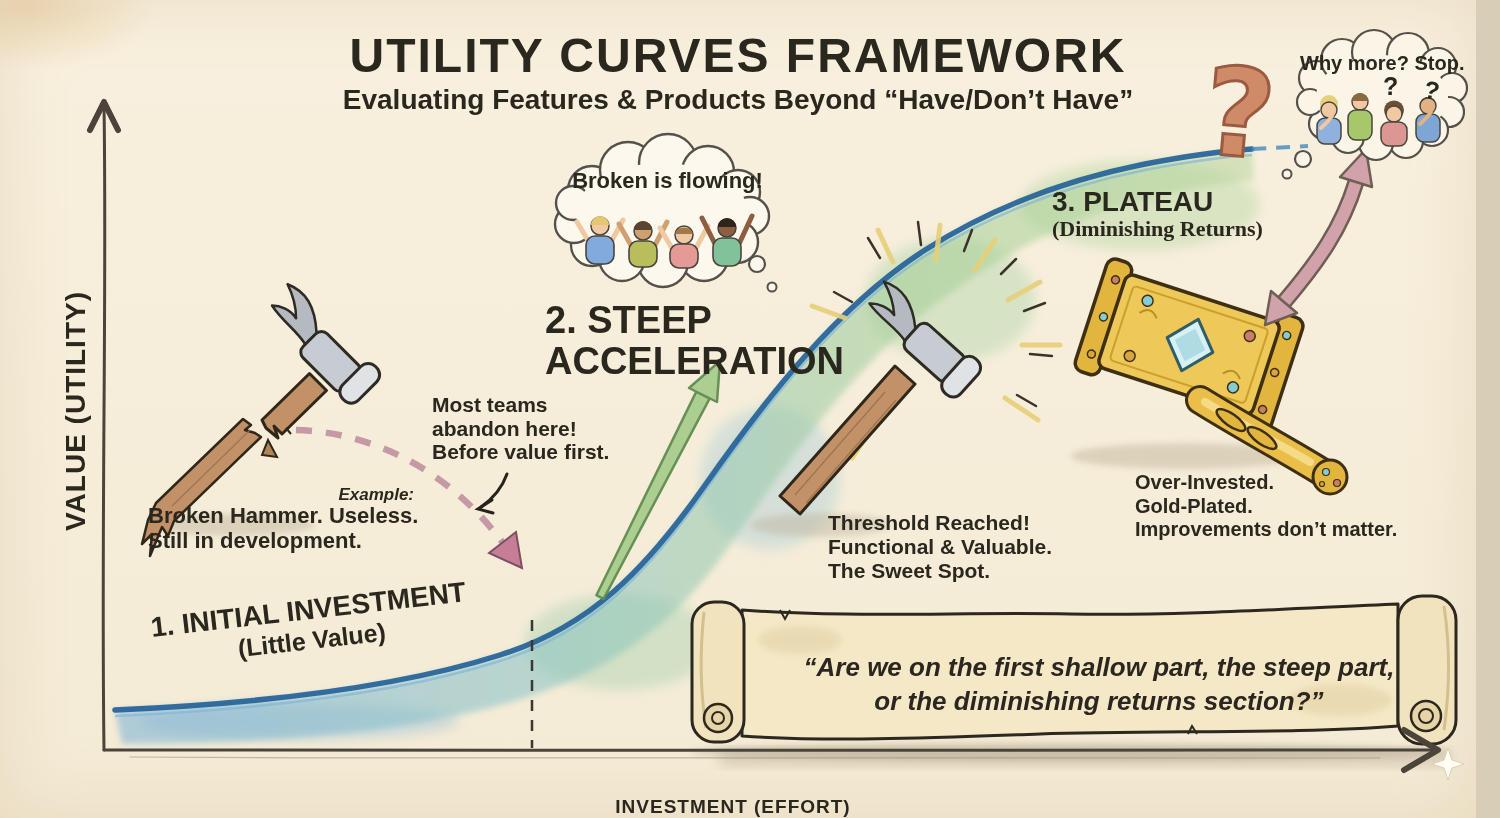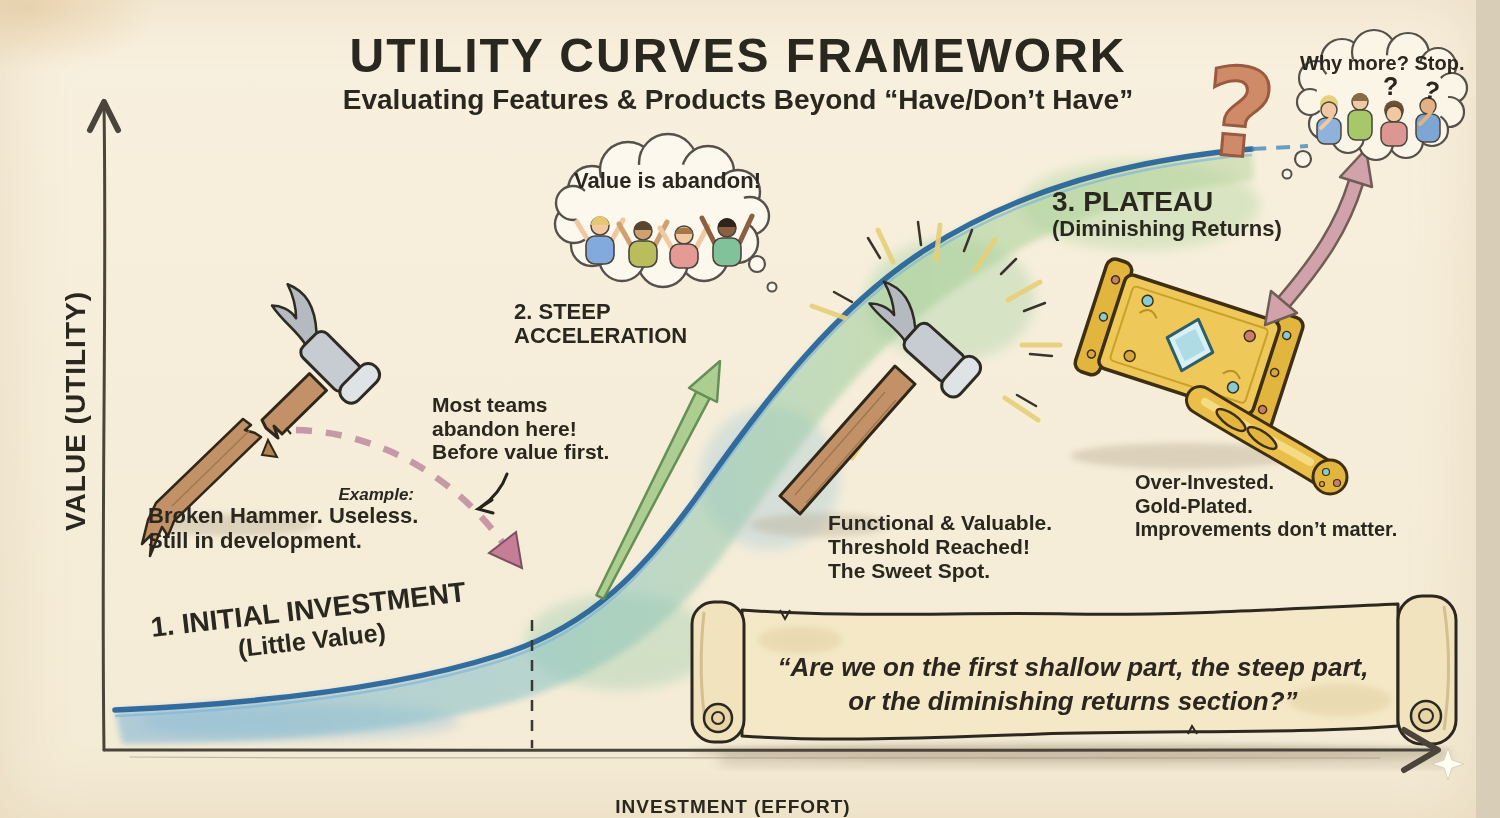--- a/index.html
+++ b/index.html
@@ -11,40 +11,40 @@
       linear-gradient(#f8f0de,#f4ebd5);
     box-shadow:inset 0 0 70px rgba(178,140,82,.18);
     font-family:"Liberation Sans",sans-serif;
   }
   svg{position:absolute;left:0;top:0;}
   .t{position:absolute;color:#2a271f;font-weight:700;white-space:nowrap;}
   .title{left:0;right:0;top:28px;text-align:center;font-size:48px;letter-spacing:2px;}
   .subtitle{left:0;right:0;top:84px;text-align:center;font-size:28px;}
   .ylabel{left:-68px;top:394px;width:290px;height:34px;text-align:center;font-size:28px;letter-spacing:1px;transform:rotate(-90deg);}
   .xlabel{left:483px;top:764px;width:500px;text-align:center;font-size:19px;letter-spacing:1px;margin-top:32px;}
-  .s2label{left:514px;top:300px;font-size:22px;line-height:1.08;}
+  .s2label{left:545px;top:300px;font-size:38px;line-height:1.08;}
   .s2note{left:432px;top:393px;font-size:21px;line-height:1.13;}
   .bubble1{left:570px;top:168px;width:195px;text-align:center;font-size:22px;}
   .example{left:148px;top:485px;width:266px;font-size:22px;line-height:1.12;}
   .example .ex-head{text-align:right;font-style:italic;font-size:17px;}
   .s1label{left:140px;top:594px;width:340px;text-align:center;transform:rotate(-6.5deg);}
   .s1label .big{font-size:28px;}
   .s1label .small{font-size:25px;}
   .threshold{left:828px;top:511px;font-size:21px;line-height:1.14;}
   .s3label{left:1052px;top:186px;line-height:1.12;}
   .s3label .big{font-size:28px;}
-  .s3label .small{font-size:22px;}
+  .s3label .small{font-size:22px;font-family:Liberation Serif, serif;}
   .s3note{left:1135px;top:471px;font-size:20px;line-height:1.18;}
   .bubble2{left:1300px;top:52px;width:162px;text-align:left;font-size:20px;}
   .qmark{font-size:25px;}
   .q1{left:1383px;top:72px;}
   .q2{left:1424px;top:76px;transform:rotate(12deg);}
   .bigq{left:1204px;top:44px;font-size:122px;line-height:1.15;color:#cf8a68;-webkit-text-stroke:3px #9a5a40;transform:rotate(5deg);font-family:"DejaVu Sans",sans-serif;}
   .scrollhead{left:823px;top:614px;width:500px;text-align:center;font-size:29px;letter-spacing:.5px;color:#2b2620;}
-  .quote{font-style:italic;font-size:26px;color:#2b2620;width:760px;text-align:center;}
+  .quote{font-style:italic;font-size:26px;color:#2b2620;width:760px;text-align:center;margin-left:26px;}
   .quoteL1{left:693px;top:652px;}
   .quoteL2{left:693px;top:686px;}
 </style>
 </head>
 <body>
 
 <div class="canvas">
 
 <svg width="1500" height="818" viewBox="0 0 1500 818">
   <defs>
@@ -285,21 +285,21 @@
   </g>
 
   <polygon points="1448,748 1452,760 1464,764 1452,768 1448,780 1444,768 1432,764 1444,760" fill="#fffdf4" stroke="#ddd0b4" stroke-width="1"></polygon>
 </svg>
 
   <div class="t title">UTILITY CURVES FRAMEWORK</div>
   <div class="t subtitle">Evaluating Features &amp; Products Beyond “Have/Don’t Have”</div>
   <div class="t ylabel">VALUE (UTILITY)</div>
   <div class="t xlabel">INVESTMENT (EFFORT)</div>
 
-  <div class="t bubble1">Value is abandon!</div>
+  <div class="t bubble1">Broken is flowing!</div>
 
   <div class="t s2label">
     <div>2. STEEP</div>
     <div>ACCELERATION</div>
   </div>
   <div class="t s2note">
     <div>Most teams</div>
     <div>abandon here!</div>
     <div>Before value first.</div>
   </div>
@@ -308,22 +308,22 @@
     <div class="ex-head">Example:</div>
     <div>Broken Hammer. Useless.</div>
     <div>Still in development.</div>
   </div>
   <div class="t s1label">
     <div class="big">1. INITIAL INVESTMENT</div>
     <div class="small">(Little Value)</div>
   </div>
 
   <div class="t threshold">
+    <div>Threshold Reached!</div>
     <div>Functional &amp; Valuable.</div>
-    <div>Threshold Reached!</div>
     <div>The Sweet Spot.</div>
   </div>
 
   <div class="t s3label">
     <div class="big">3. PLATEAU</div>
     <div class="small">(Diminishing Returns)</div>
   </div>
   <div class="t s3note">
     <div>Over-Invested.</div>
     <div>Gold-Plated.</div>

